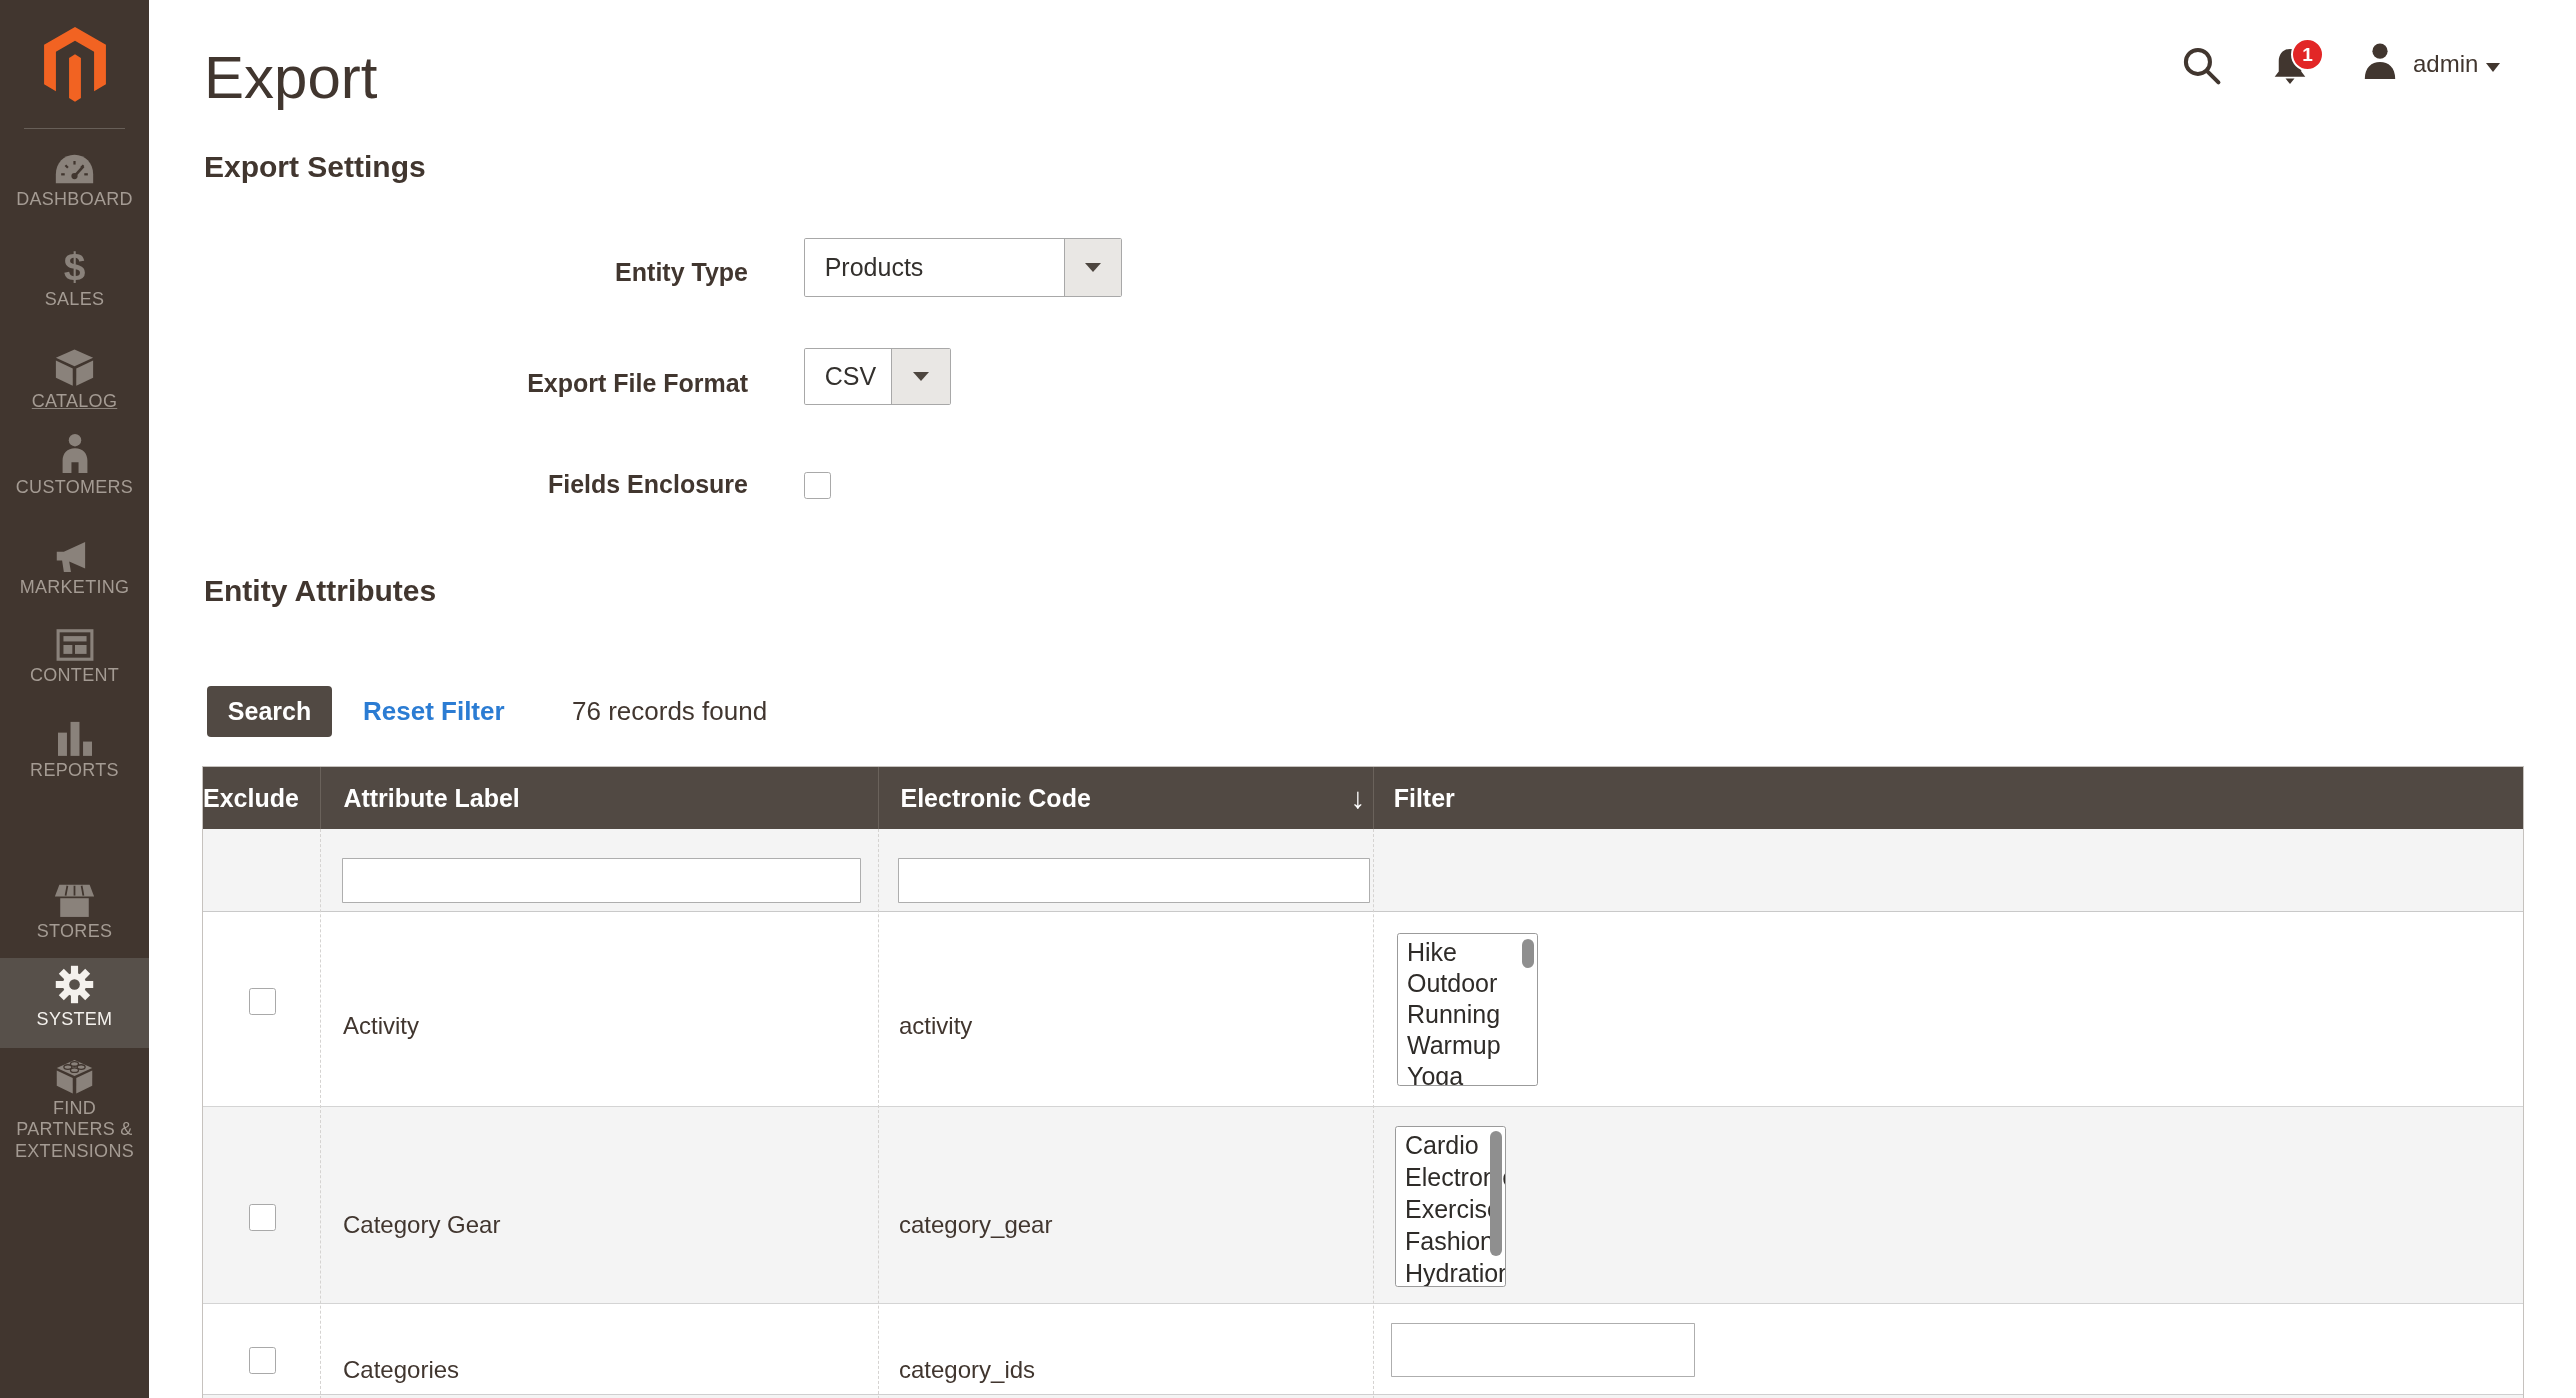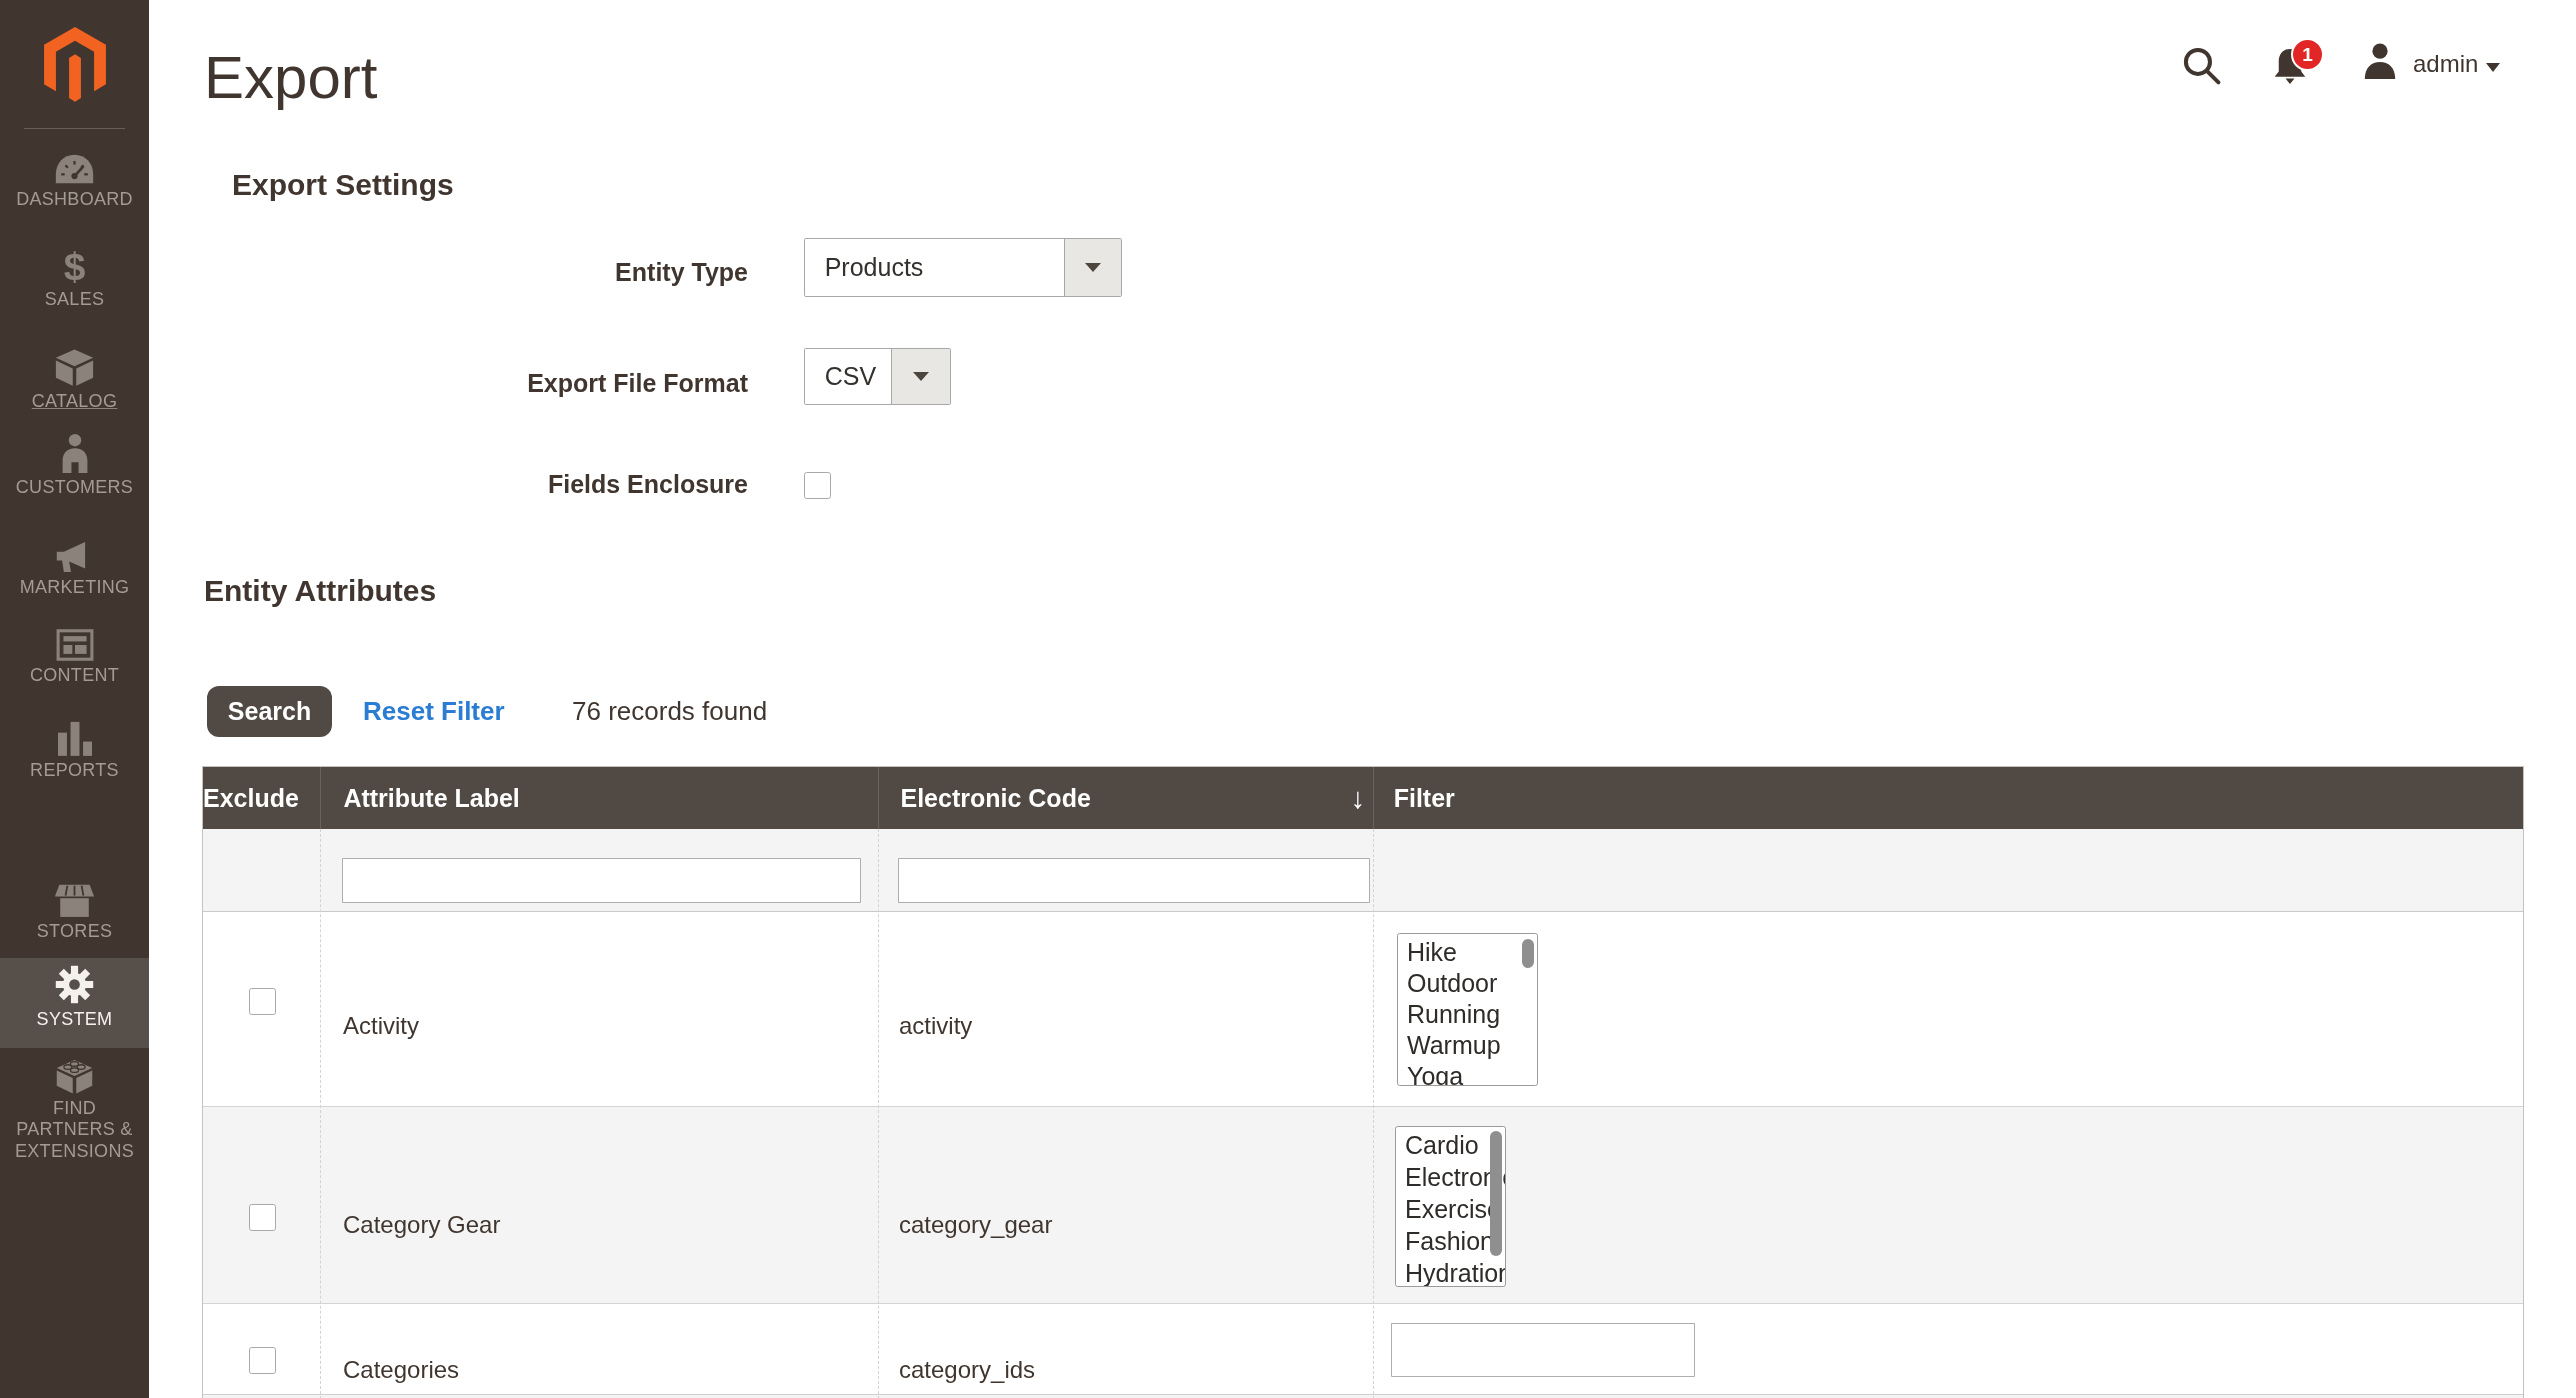--- a/index.html
+++ b/index.html
@@ -38,21 +38,21 @@
   .hdr-badge{position:absolute;left:2291px;top:38px;width:29px;height:29px;background:#e22626;
     border:2.7px solid #ffffff;border-radius:50%;color:#fff;font-size:19px;font-weight:bold;
     display:flex;align-items:center;justify-content:center;}
   .hdr-person{position:absolute;left:2363px;top:43px;width:34px;height:36px;}
   .hdr-admin{position:absolute;left:2413px;top:50px;font-size:24px;color:#41362f;cursor:pointer;}
   .hdr-caret{position:absolute;left:2486px;top:63px;width:0;height:0;
     border-left:7.2px solid transparent;border-right:7.2px solid transparent;border-top:9px solid #41362f;}
 
   
   .h2{position:absolute;left:204px;font-size:30px;font-weight:bold;color:#41362f;}
-  .h2-settings{top:168px;margin-left:28px;}
+  .h2-settings{top:150px;}
   .h2-attributes{top:574px;}
 
   
   .form-label{position:absolute;left:204px;width:544px;text-align:right;
     font-size:25px;font-weight:bold;color:#41362f;}
   .lbl-entity{top:258px;}
   .lbl-format{top:369px;}
   .lbl-enclosure{top:470px;}
   .select{position:absolute;background:#fff;border:0.9px solid #a8a8a8;border-radius:1.8px;}
   .sel-entity{left:804px;top:238px;width:316px;height:57px;}
@@ -64,21 +64,21 @@
   .sel-entity .arrow-box{width:56px;}
   .sel-format .arrow-box{width:58px;}
   .tri-down{width:0;height:0;border-left:8px solid transparent;border-right:8px solid transparent;
     border-top:9.8px solid #4d463f;}
   .checkbox{position:absolute;width:25px;height:25px;background:#fff;border:0.9px solid #a9a9a9;
     border-radius:2.7px;cursor:pointer;}
   .chk-enclosure{left:804px;top:472px;}
 
   
   .btn-search{position:absolute;left:207px;top:686px;width:125px;height:51px;background:#514943;
-    border-radius:12px;display:flex;align-items:center;justify-content:center;cursor:pointer;}
+    border-radius:4px;display:flex;align-items:center;justify-content:center;cursor:pointer;}
   .btn-search span{font-size:25px;font-weight:bold;color:#ffffff;}
   .link-reset{position:absolute;left:363px;top:696px;font-size:26px;font-weight:bold;
     color:#2b7cd3;cursor:pointer;}
   .records{position:absolute;left:572px;top:696px;font-size:26px;color:#41362f;}
 
   
   .grid{position:absolute;left:202px;top:766px;width:2322px;height:632px;
     border:0.9px solid #c6c2be;border-bottom:none;box-sizing:border-box;}
   .thead{position:absolute;left:0;top:0;width:100%;height:62px;background:#514943;z-index:3;}
   .th{position:absolute;top:0;height:62px;display:flex;align-items:center;

